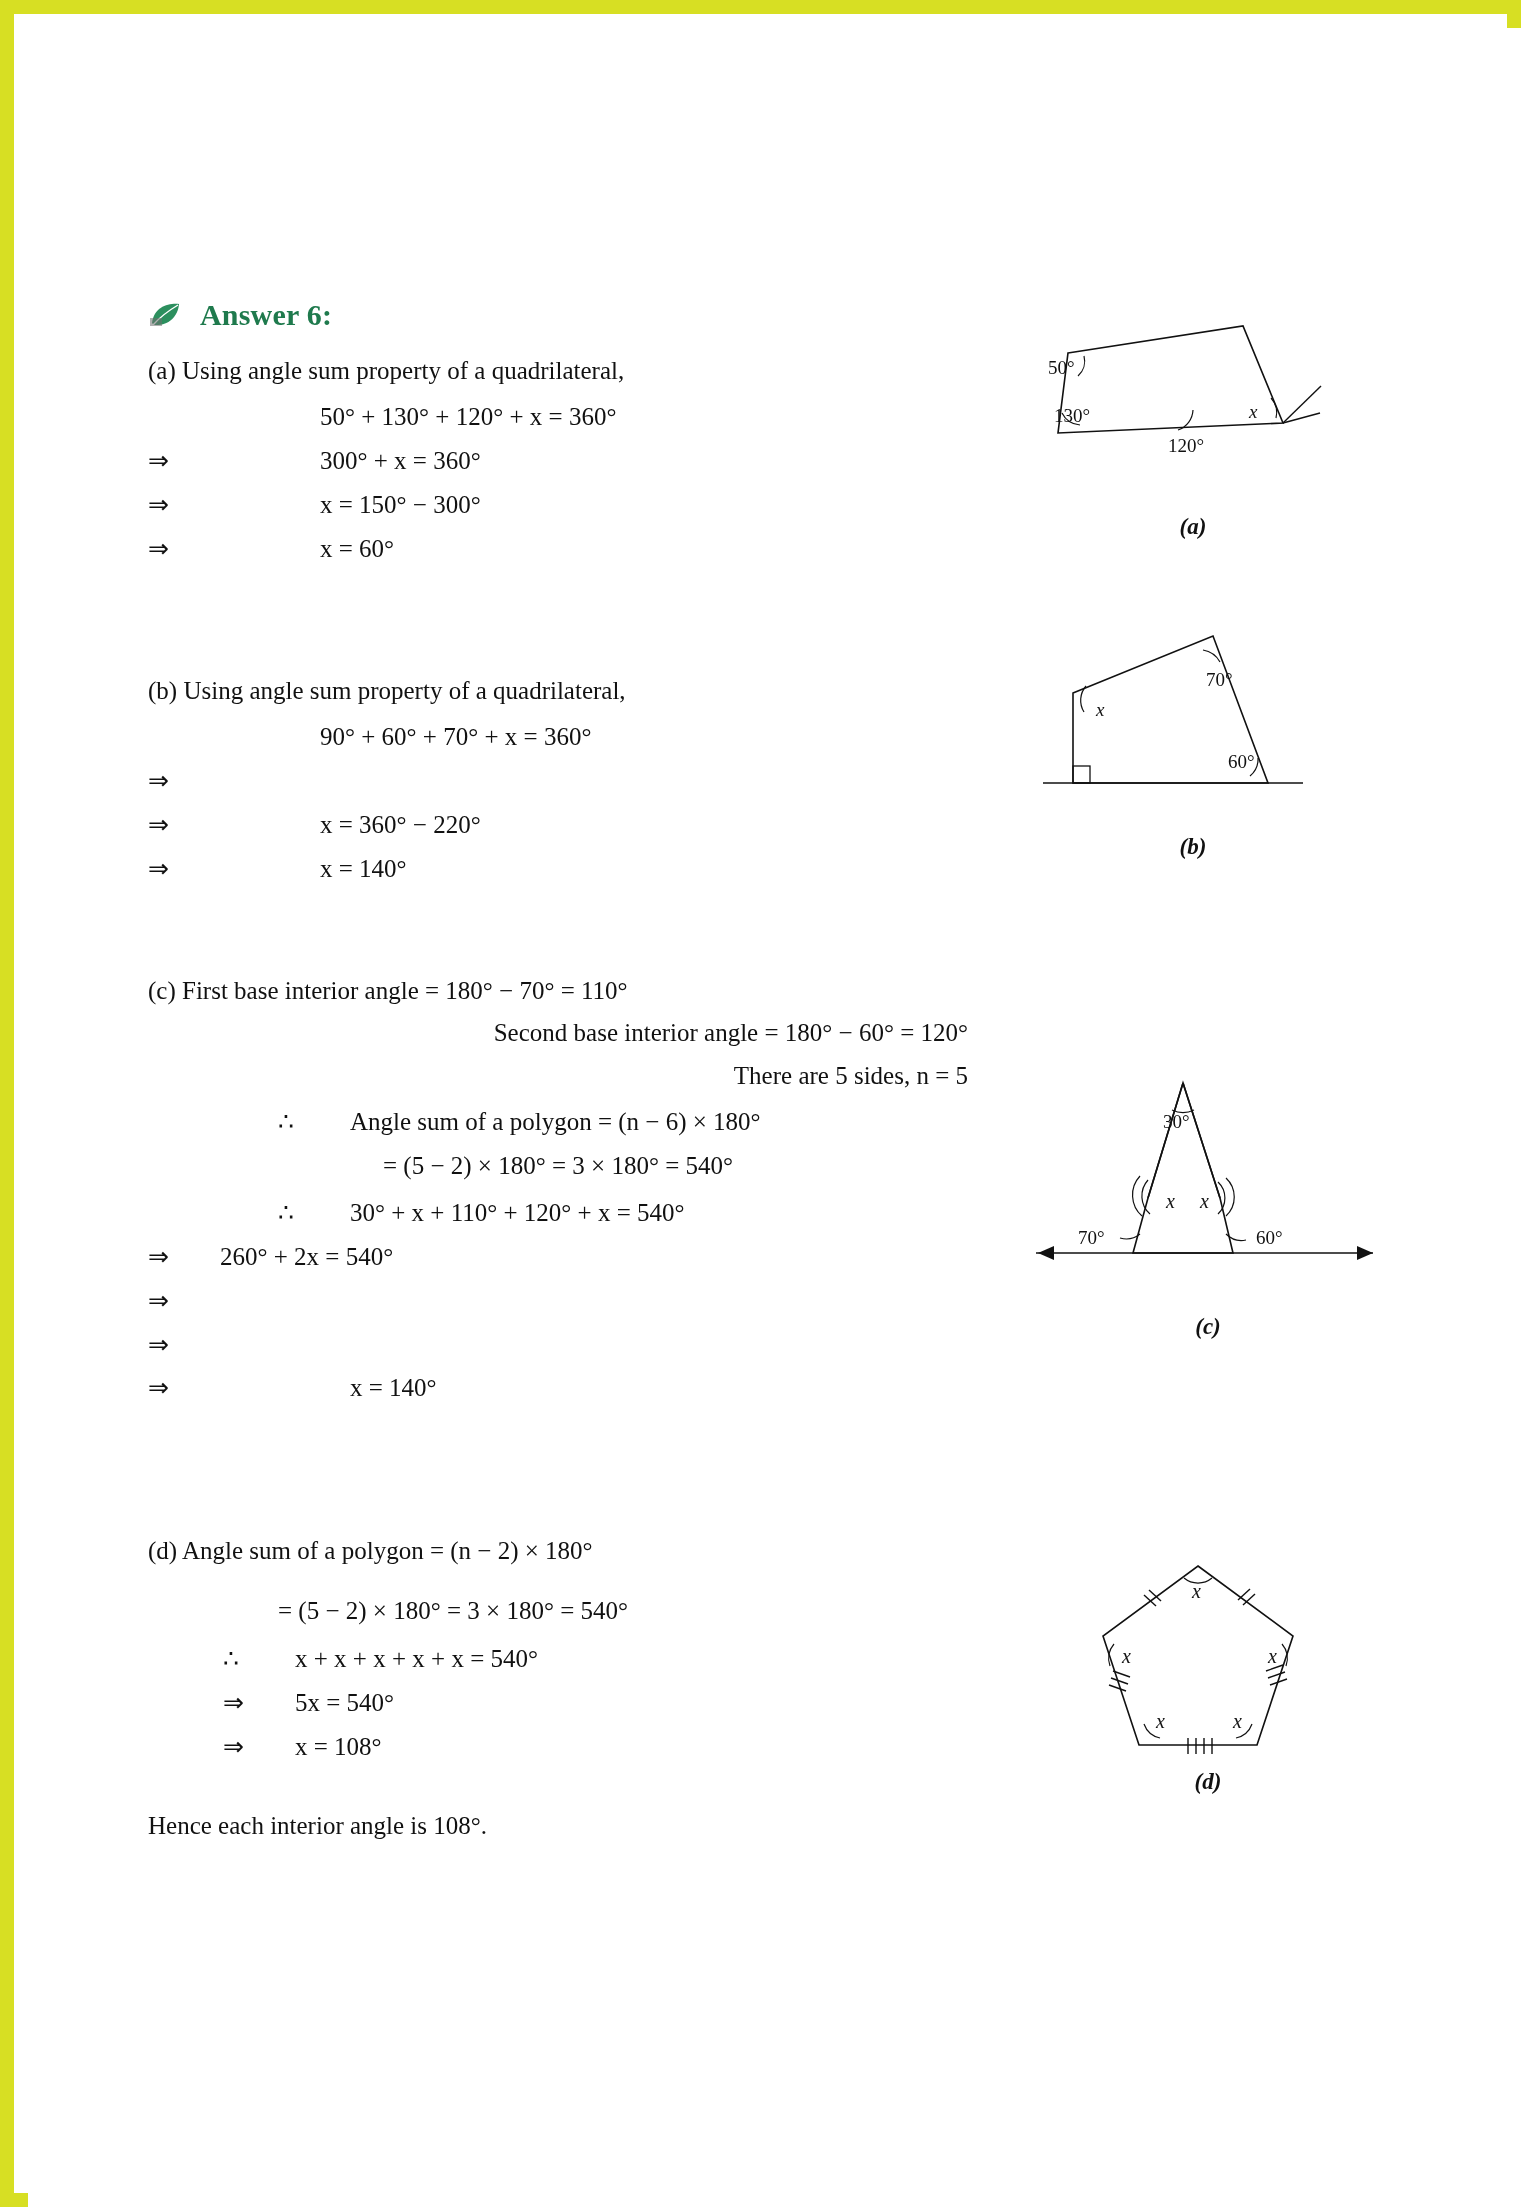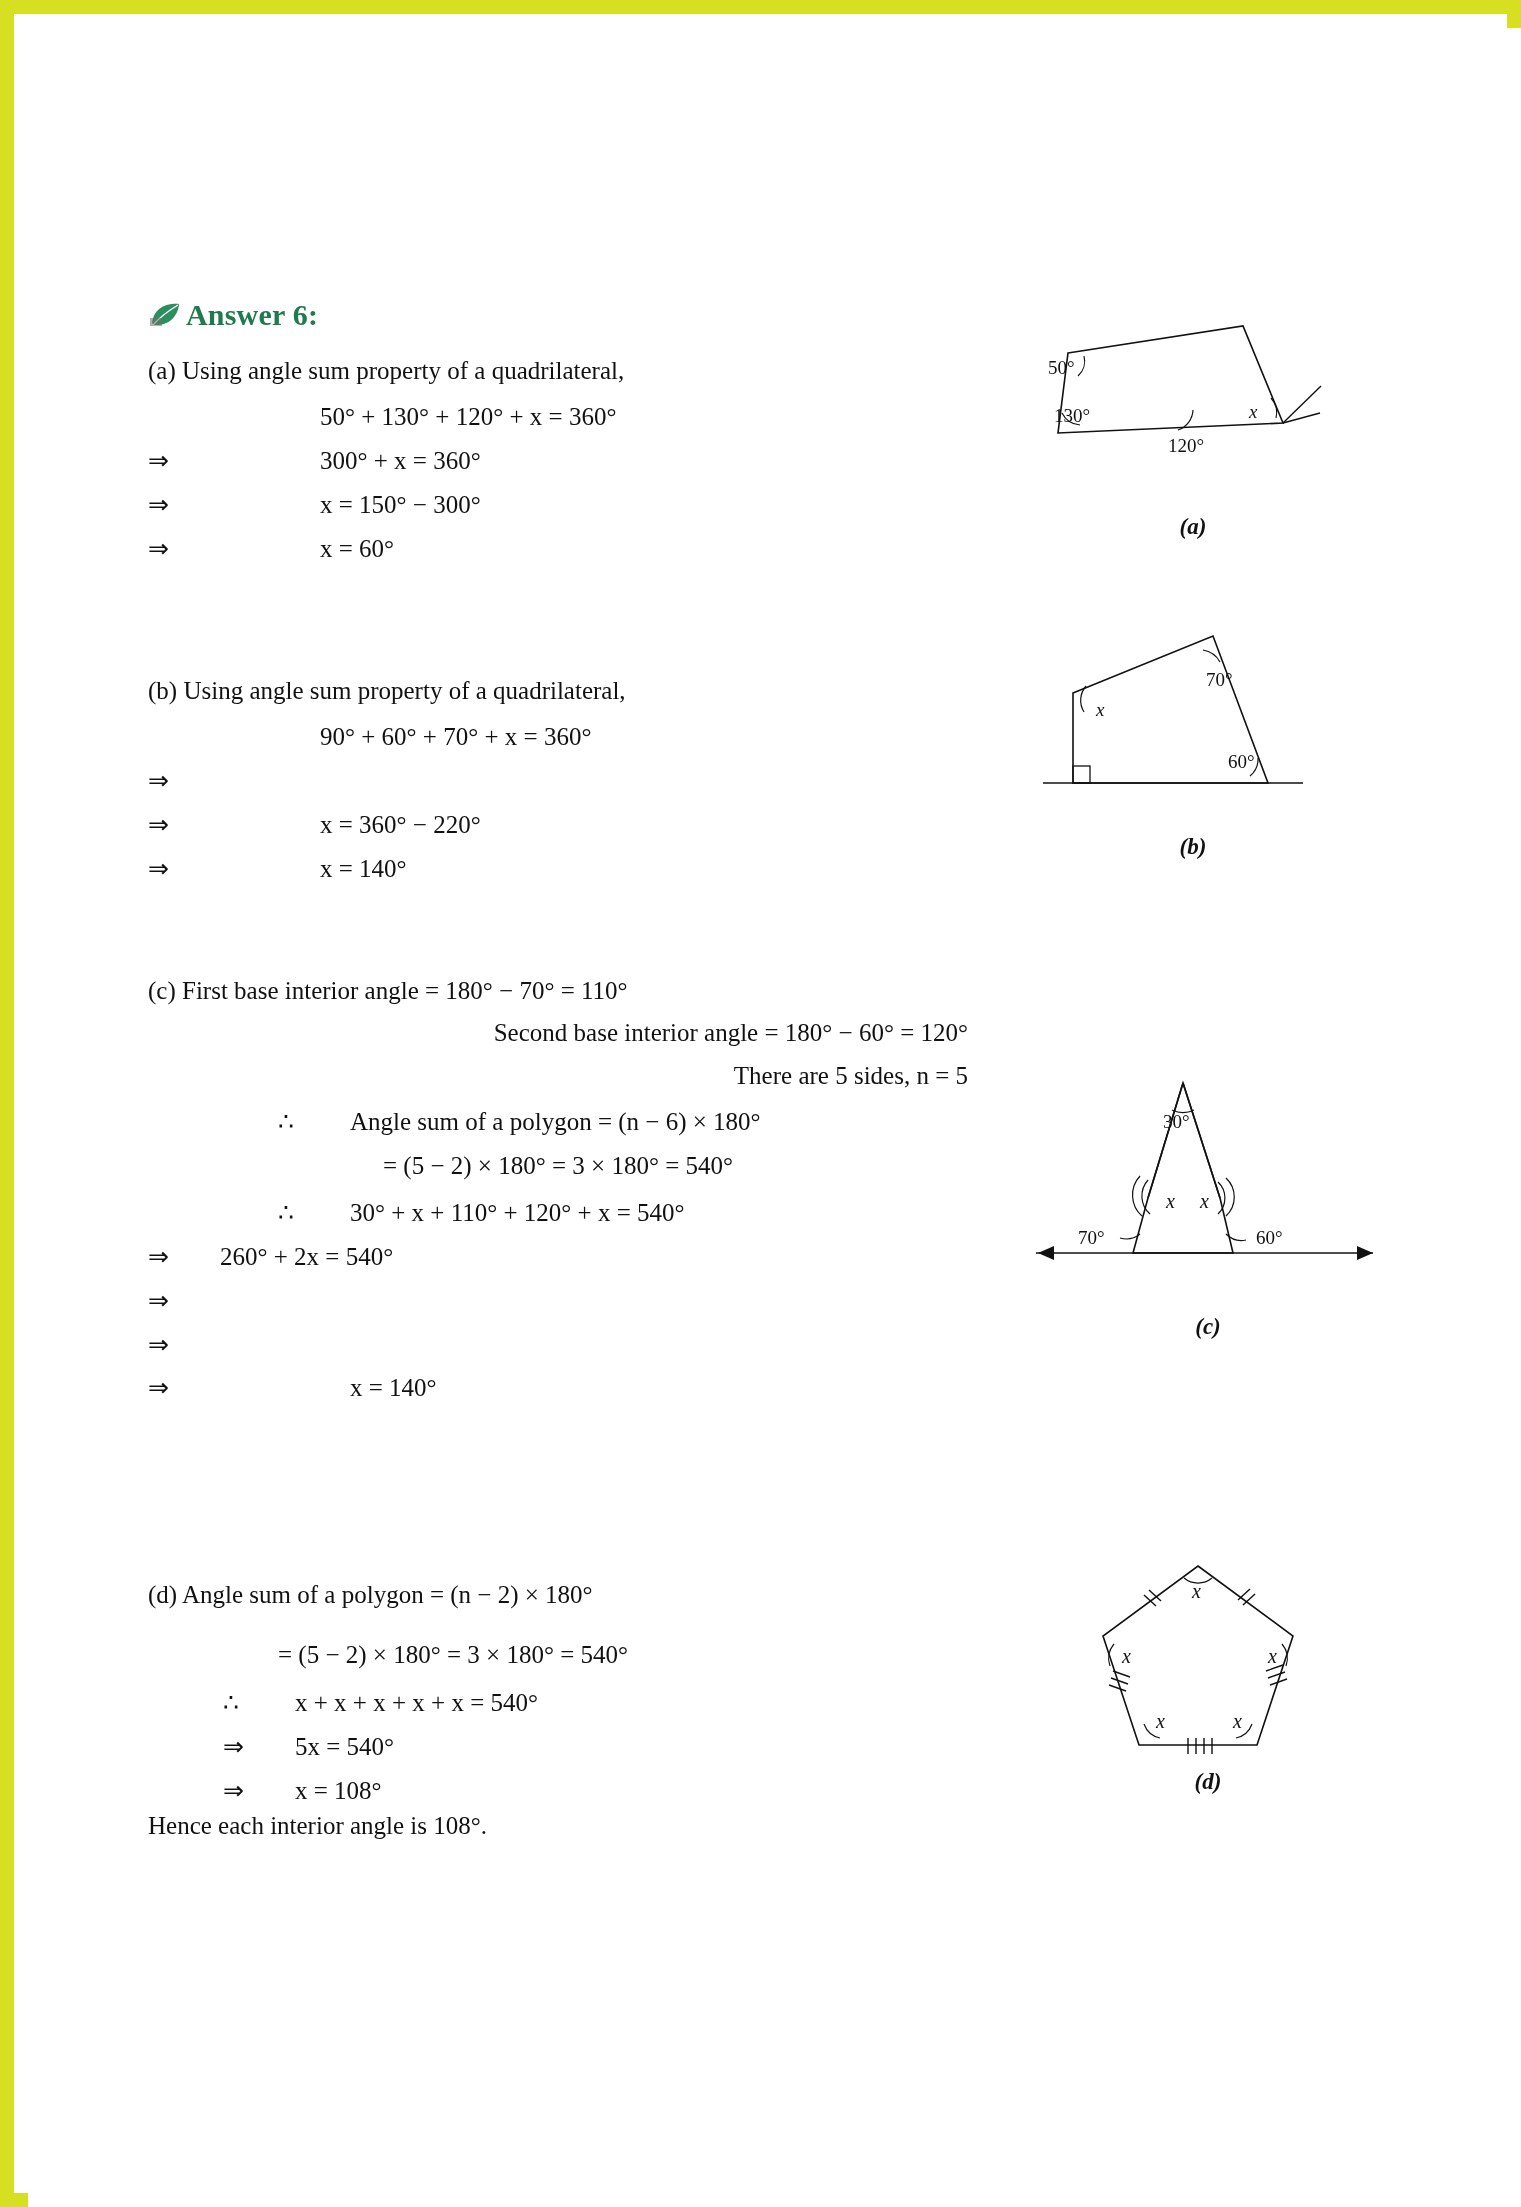--- a/index.html
+++ b/index.html
@@ -32,21 +32,21 @@
     position: absolute;
     left: 120px;
     top: 270px;
     width: 1270px;
   }
 
   
   .answer-head {
     display: flex;
     align-items: center;
-    gap: 4px;
+    gap: 18px;
     margin-bottom: 26px;
   }
   .leaf-icon {
     width: 34px;
     height: 28px;
     position: relative;
     flex: 0 0 auto;
   }
   .leaf-icon svg { display:block; }
   .answer-title {
@@ -87,21 +87,21 @@
     flex: 0 0 72px;
     font-size: 25px;
     text-align: left;
   }
   .eq-col { flex: 1 1 auto; }
 
   
   .sec-a { position:absolute; left:0; top:55px; width: 760px; }
   .sec-b { position:absolute; left:0; top:375px; width: 760px; }
   .sec-c { position:absolute; left:0; top:675px; width: 820px; }
-  .sec-d { position:absolute; left:0; top:1235px; width: 800px; margin-top: 44px; }
+  .sec-d { position:absolute; left:0; top:1235px; width: 800px; }
   .sec-final { position:absolute; left:0; top:1510px; width: 900px; }
 
   .indent-1 { margin-left: 210px; }
   .indent-2 { margin-left: 120px; text-align: right; }
   .indent-3 { margin-left: 130px; }
 
   
   .fig { position: absolute; }
   .fig-cap {
     text-align: center;

